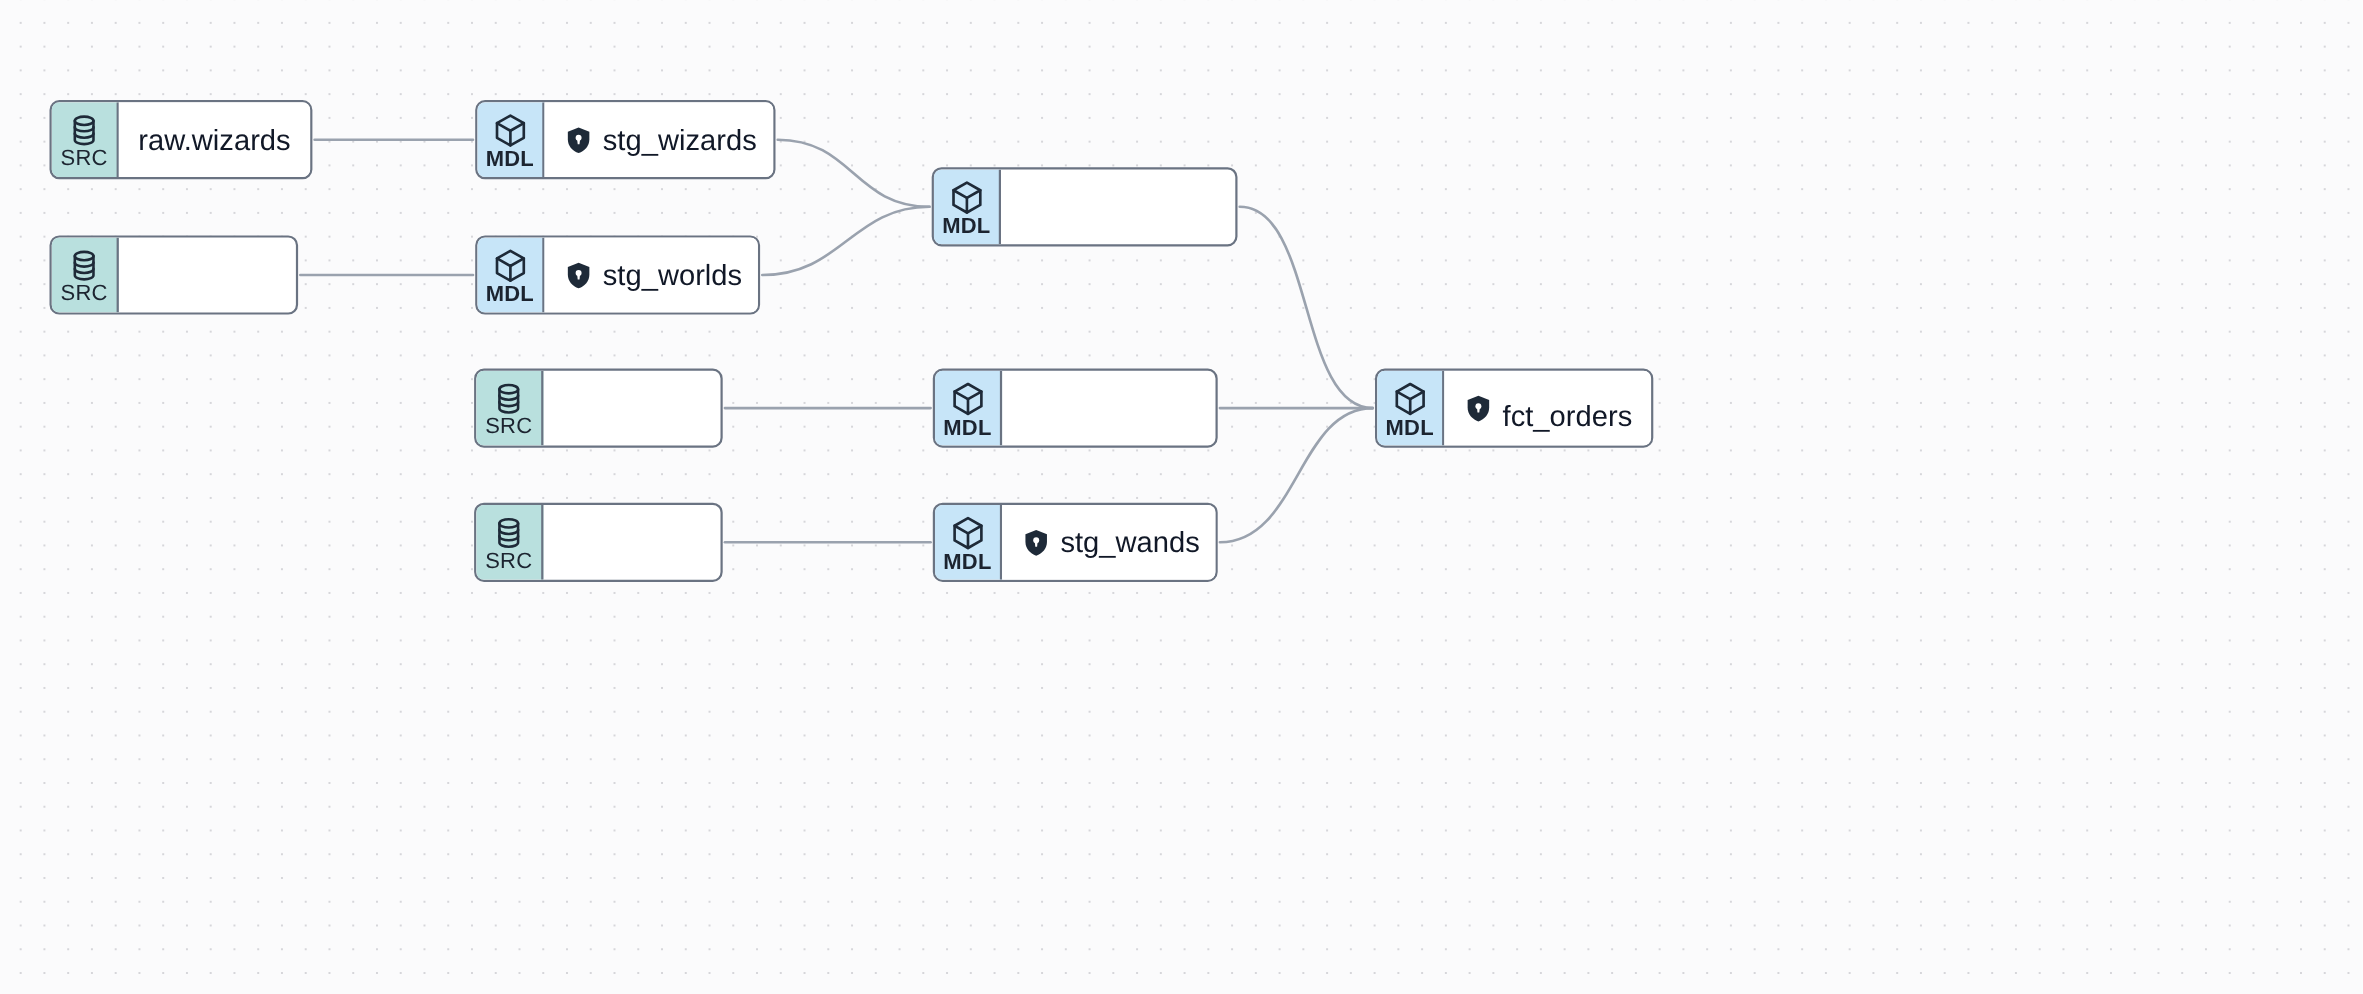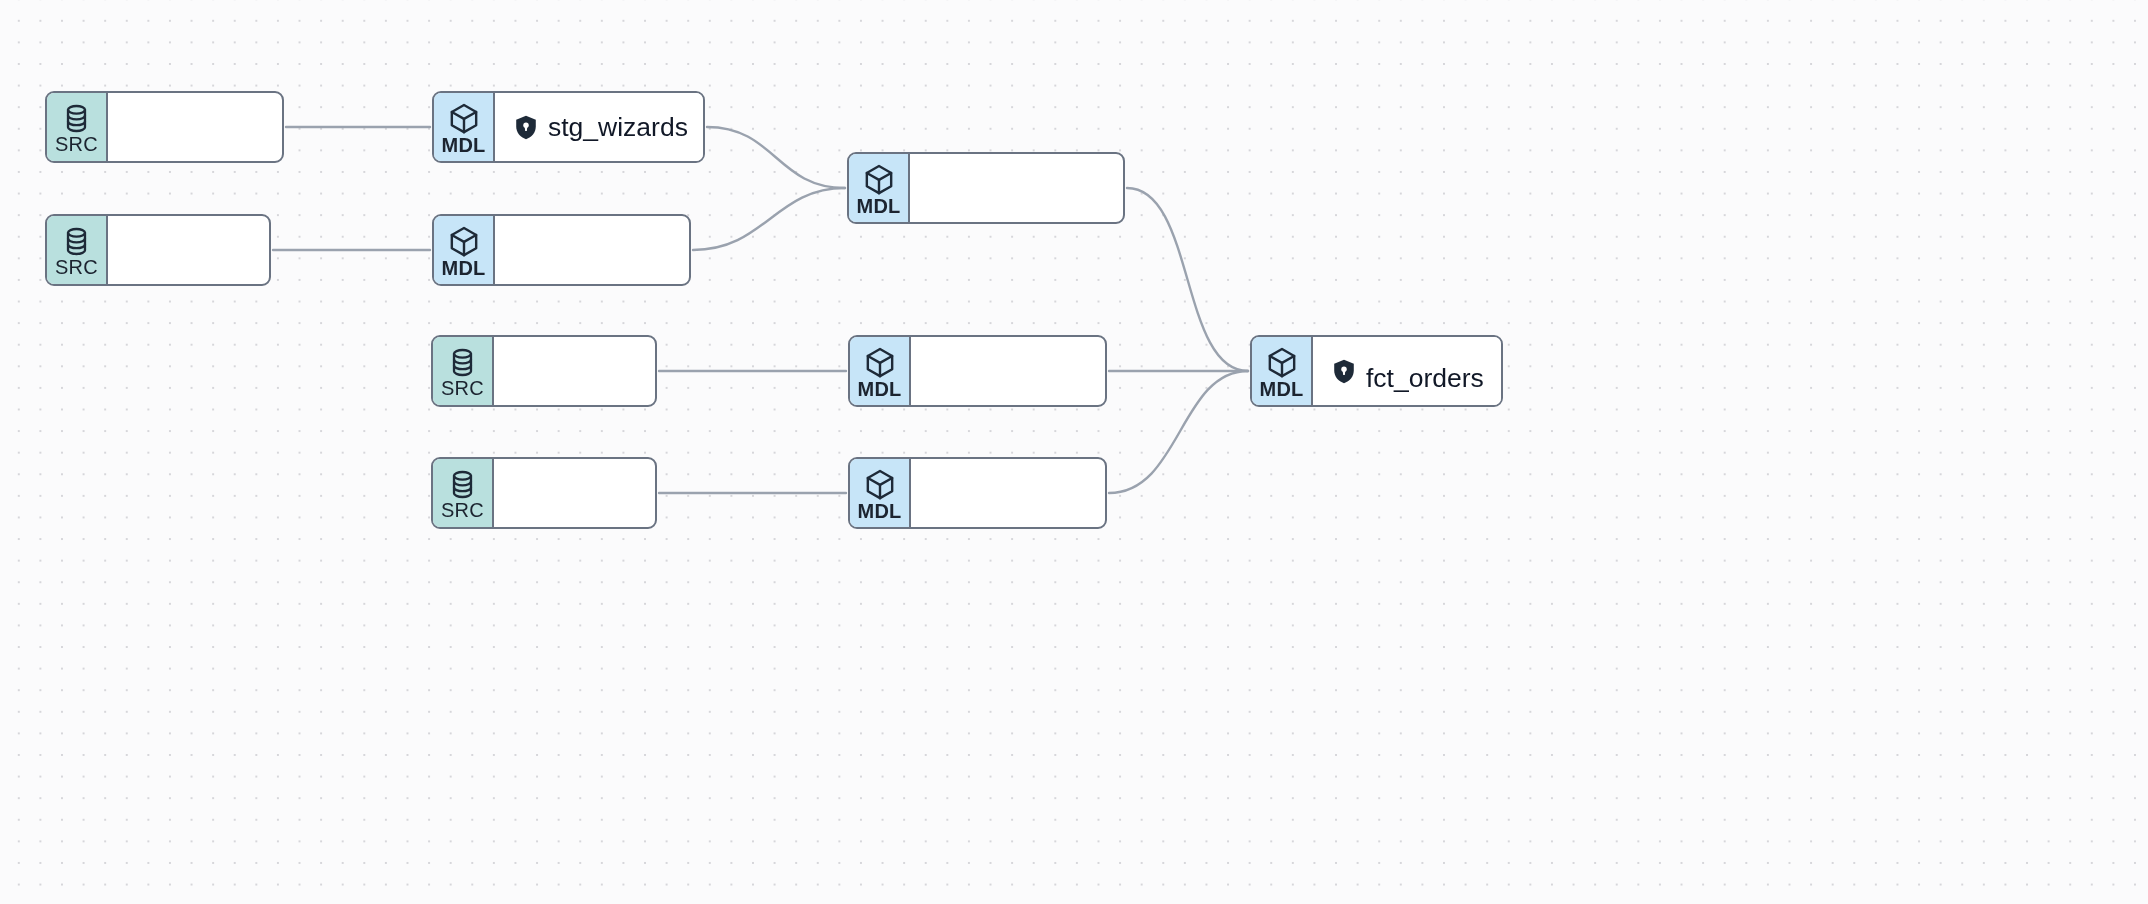--- a/index.html
+++ b/index.html
@@ -110,20 +110,23 @@
           <span class="badge-icon"><svg width="27" height="29" viewBox="0 0 24 26" xmlns="http://www.w3.org/2000/svg">
               <g fill="none" stroke="#1e2a38" stroke-width="2.1" stroke-linecap="round" stroke-linejoin="round">
                 <ellipse cx="12" cy="5.2" rx="7.6" ry="3.4"></ellipse>
                 <path d="M4.4 5.2 V 20.8 C 4.4 22.7, 7.8 24.2, 12 24.2 S 19.6 22.7, 19.6 20.8 V 5.2"></path>
                 <path d="M4.4 10.4 C 4.4 12.3, 7.8 13.8, 12 13.8 S 19.6 12.3, 19.6 10.4"></path>
                 <path d="M4.4 15.6 C 4.4 17.5, 7.8 19.0, 12 19.0 S 19.6 17.5, 19.6 15.6"></path>
               </g>
             </svg></span>
           <span class="badge-text">SRC</span>
         </div>
+        <div class="node-body centered">
+          <span class="node-label" style="color: rgb(17, 24, 39);">raw.wizards</span>
+        </div>
       </div>
       <div class="node" style="left: 45px; top: 214px; width: 226px; height: 72px; border-color: rgb(106, 115, 130);">
         <div class="node-badge badge-src" style="background: rgb(185, 224, 222); border-right-color: rgb(106, 115, 130);">
           <span class="badge-icon"><svg width="27" height="29" viewBox="0 0 24 26" xmlns="http://www.w3.org/2000/svg">
               <g fill="none" stroke="#1e2a38" stroke-width="2.1" stroke-linecap="round" stroke-linejoin="round">
                 <ellipse cx="12" cy="5.2" rx="7.6" ry="3.4"></ellipse>
                 <path d="M4.4 5.2 V 20.8 C 4.4 22.7, 7.8 24.2, 12 24.2 S 19.6 22.7, 19.6 20.8 V 5.2"></path>
                 <path d="M4.4 10.4 C 4.4 12.3, 7.8 13.8, 12 13.8 S 19.6 12.3, 19.6 10.4"></path>
                 <path d="M4.4 15.6 C 4.4 17.5, 7.8 19.0, 12 19.0 S 19.6 17.5, 19.6 15.6"></path>
               </g>
@@ -181,20 +184,28 @@
         <div class="node-badge badge-mdl" style="background: rgb(199, 229, 248); border-right-color: rgb(106, 115, 130);">
           <span class="badge-icon"><svg width="30" height="31" viewBox="0 0 26 27" xmlns="http://www.w3.org/2000/svg">
               <g fill="none" stroke="#1e2a38" stroke-width="2.1" stroke-linecap="round" stroke-linejoin="round">
                 <path d="M13 1.8 L 23.6 7.8 L 13 13.8 L 2.4 7.8 Z"></path>
                 <path d="M2.4 7.8 V 19.4 L 13 25.4 V 13.8"></path>
                 <path d="M23.6 7.8 V 19.4 L 13 25.4"></path>
               </g>
             </svg></span>
           <span class="badge-text">MDL</span>
         </div>
+        <div class="node-body">
+          <span class="shield-icon"><svg width="22" height="25" viewBox="0 0 20 23" xmlns="http://www.w3.org/2000/svg">
+              <path d="M10 0.8 L 19 4.3 V 10.6 C 19 16.3, 15.2 20.4, 10 22.2 C 4.8 20.4, 1 16.3, 1 10.6 V 4.3 Z" fill="#1e2a38"></path>
+              <circle cx="10" cy="9.4" r="2.5" fill="#ffffff"></circle>
+              <path d="M8.7 9.8 h 2.6 l -0.55 5.0 h -1.5 Z" fill="#ffffff"></path>
+            </svg></span>
+          <span class="node-label" style="color: rgb(17, 24, 39);">stg_worlds</span>
+        </div>
       </div>
       <div class="node" style="left: 848px; top: 335px; width: 259px; height: 72px; border-color: rgb(106, 115, 130);">
         <div class="node-badge badge-mdl" style="background: rgb(199, 229, 248); border-right-color: rgb(106, 115, 130);">
           <span class="badge-icon"><svg width="30" height="31" viewBox="0 0 26 27" xmlns="http://www.w3.org/2000/svg">
               <g fill="none" stroke="#1e2a38" stroke-width="2.1" stroke-linecap="round" stroke-linejoin="round">
                 <path d="M13 1.8 L 23.6 7.8 L 13 13.8 L 2.4 7.8 Z"></path>
                 <path d="M2.4 7.8 V 19.4 L 13 25.4 V 13.8"></path>
                 <path d="M23.6 7.8 V 19.4 L 13 25.4"></path>
               </g>
             </svg></span>
@@ -205,20 +216,28 @@
         <div class="node-badge badge-mdl" style="background: rgb(199, 229, 248); border-right-color: rgb(106, 115, 130);">
           <span class="badge-icon"><svg width="30" height="31" viewBox="0 0 26 27" xmlns="http://www.w3.org/2000/svg">
               <g fill="none" stroke="#1e2a38" stroke-width="2.1" stroke-linecap="round" stroke-linejoin="round">
                 <path d="M13 1.8 L 23.6 7.8 L 13 13.8 L 2.4 7.8 Z"></path>
                 <path d="M2.4 7.8 V 19.4 L 13 25.4 V 13.8"></path>
                 <path d="M23.6 7.8 V 19.4 L 13 25.4"></path>
               </g>
             </svg></span>
           <span class="badge-text">MDL</span>
         </div>
+        <div class="node-body">
+          <span class="shield-icon"><svg width="22" height="25" viewBox="0 0 20 23" xmlns="http://www.w3.org/2000/svg">
+              <path d="M10 0.8 L 19 4.3 V 10.6 C 19 16.3, 15.2 20.4, 10 22.2 C 4.8 20.4, 1 16.3, 1 10.6 V 4.3 Z" fill="#1e2a38"></path>
+              <circle cx="10" cy="9.4" r="2.5" fill="#ffffff"></circle>
+              <path d="M8.7 9.8 h 2.6 l -0.55 5.0 h -1.5 Z" fill="#ffffff"></path>
+            </svg></span>
+          <span class="node-label" style="color: rgb(17, 24, 39);">stg_wands</span>
+        </div>
       </div>
       <div class="node" style="left: 847px; top: 152px; width: 278px; height: 72px; border-color: rgb(106, 115, 130);">
         <div class="node-badge badge-mdl" style="background: rgb(199, 229, 248); border-right-color: rgb(106, 115, 130);">
           <span class="badge-icon"><svg width="30" height="31" viewBox="0 0 26 27" xmlns="http://www.w3.org/2000/svg">
               <g fill="none" stroke="#1e2a38" stroke-width="2.1" stroke-linecap="round" stroke-linejoin="round">
                 <path d="M13 1.8 L 23.6 7.8 L 13 13.8 L 2.4 7.8 Z"></path>
                 <path d="M2.4 7.8 V 19.4 L 13 25.4 V 13.8"></path>
                 <path d="M23.6 7.8 V 19.4 L 13 25.4"></path>
               </g>
             </svg></span>

